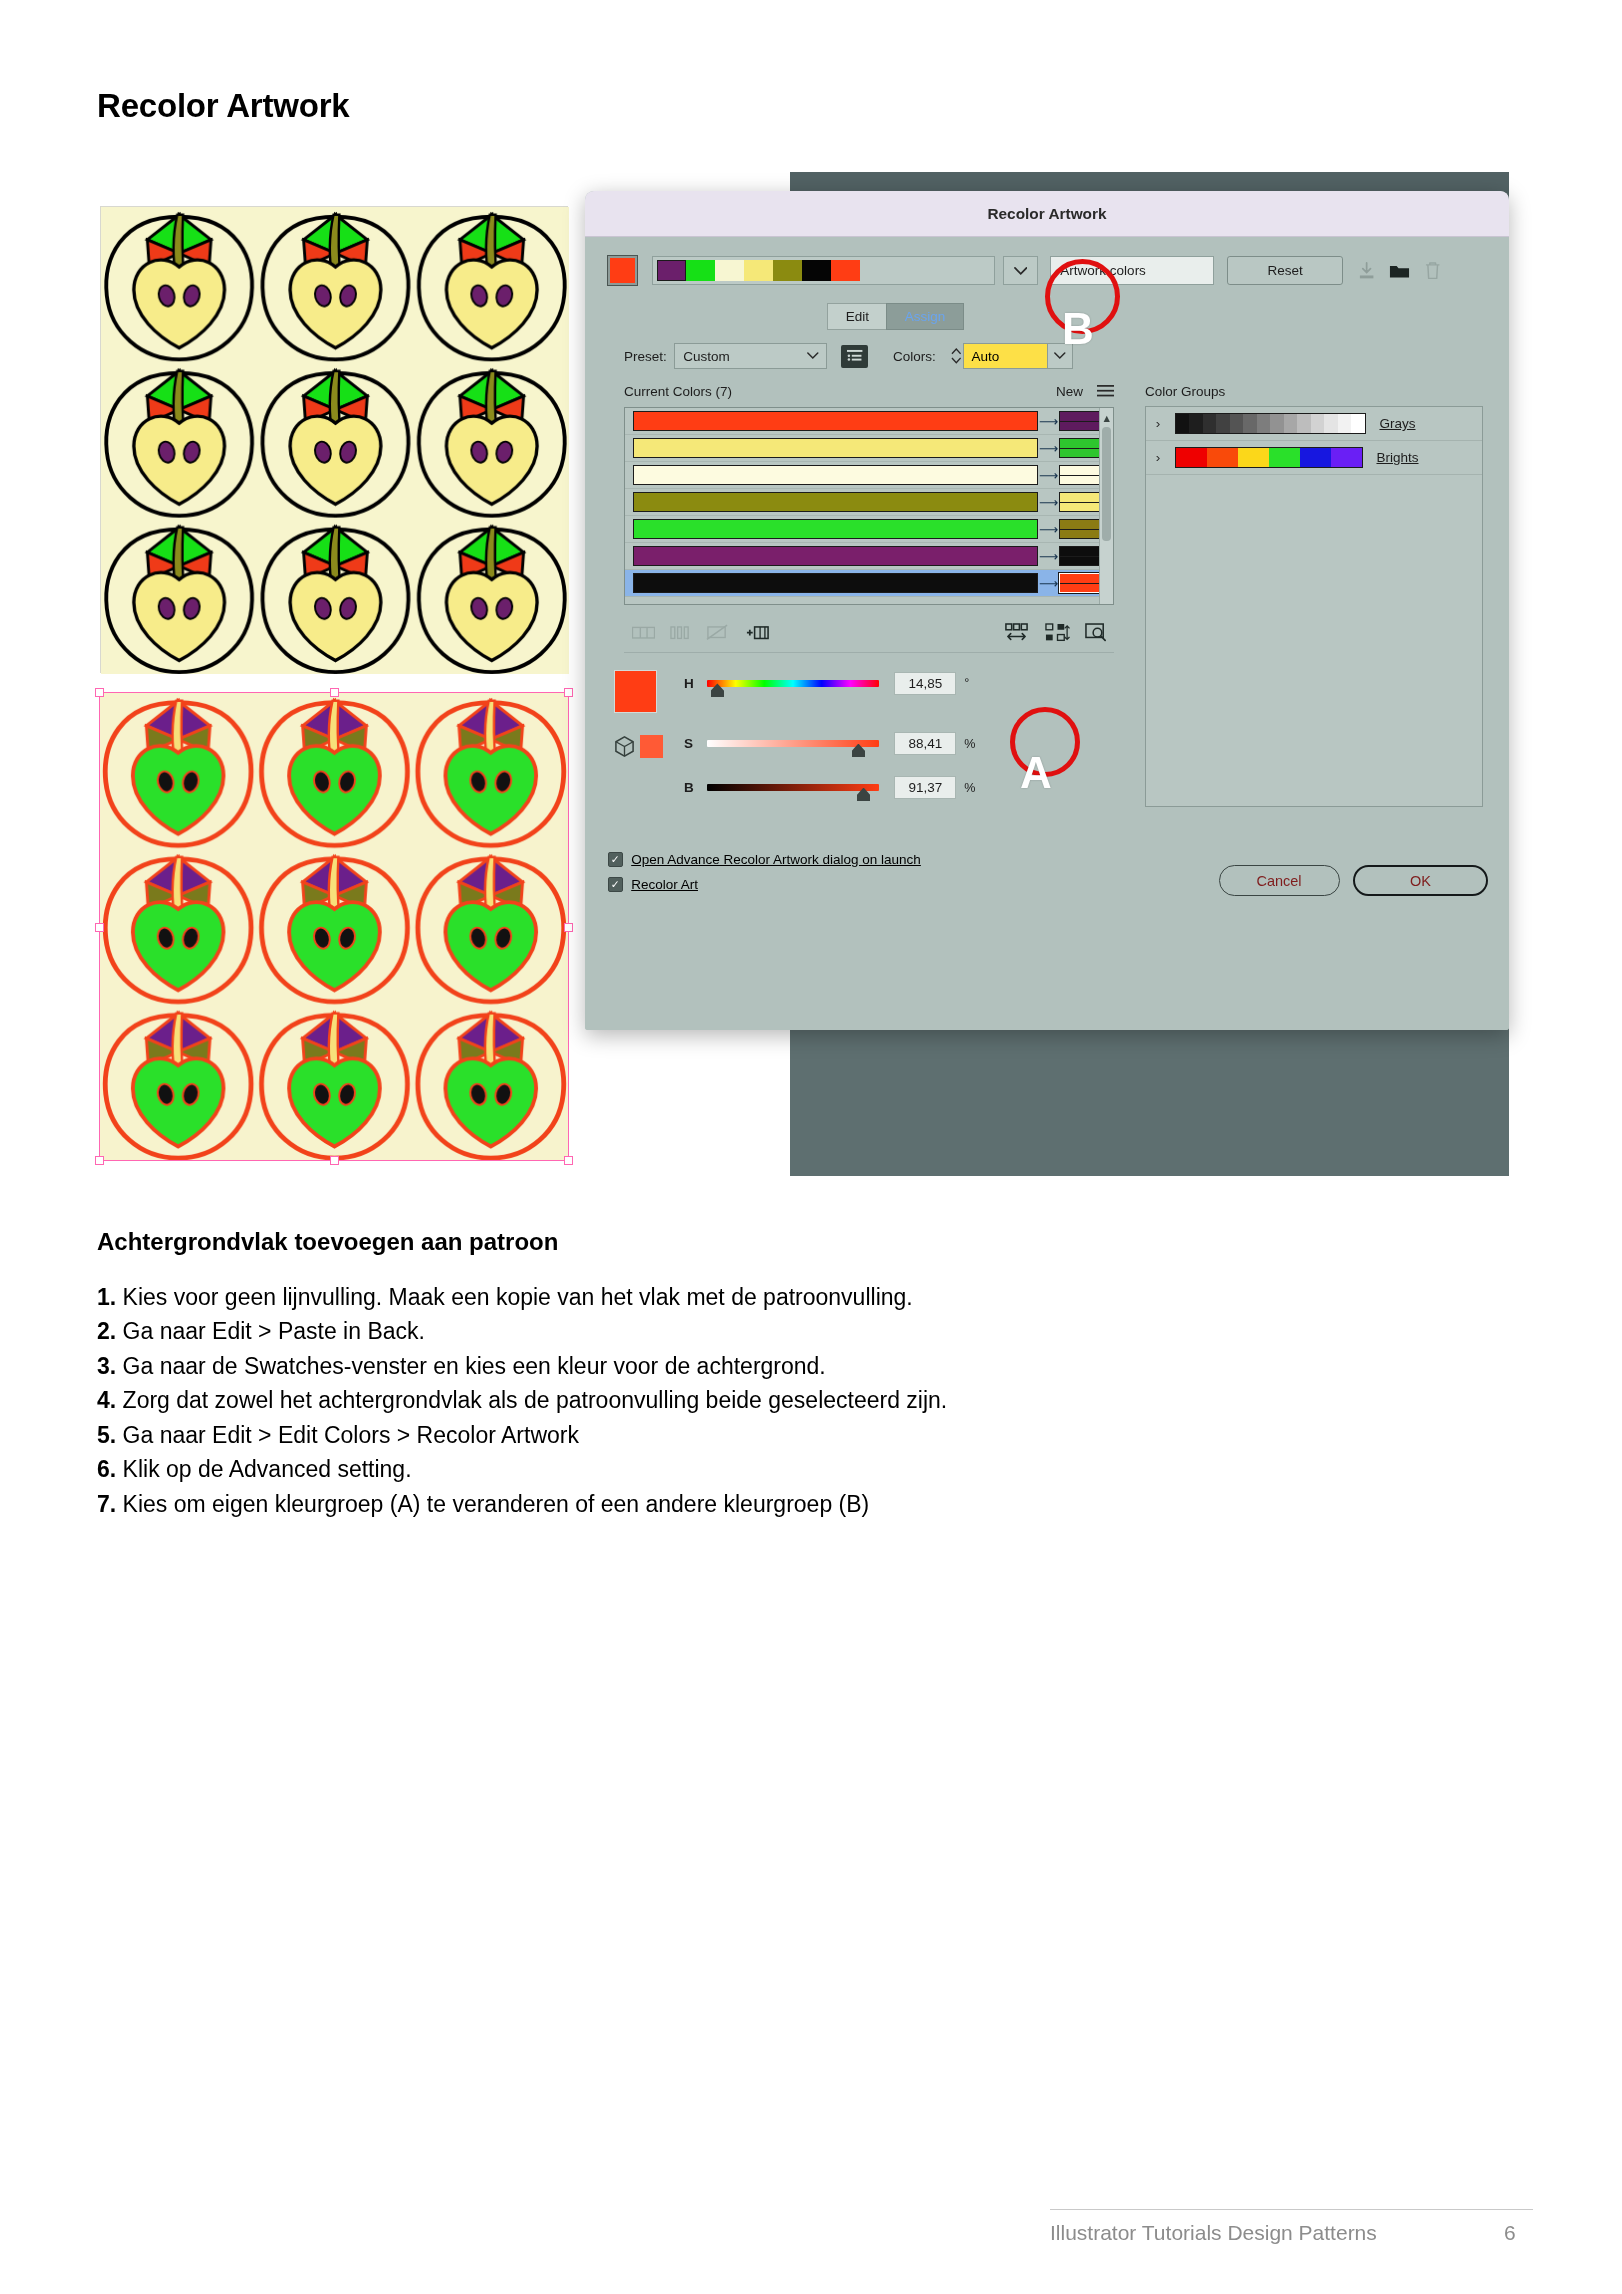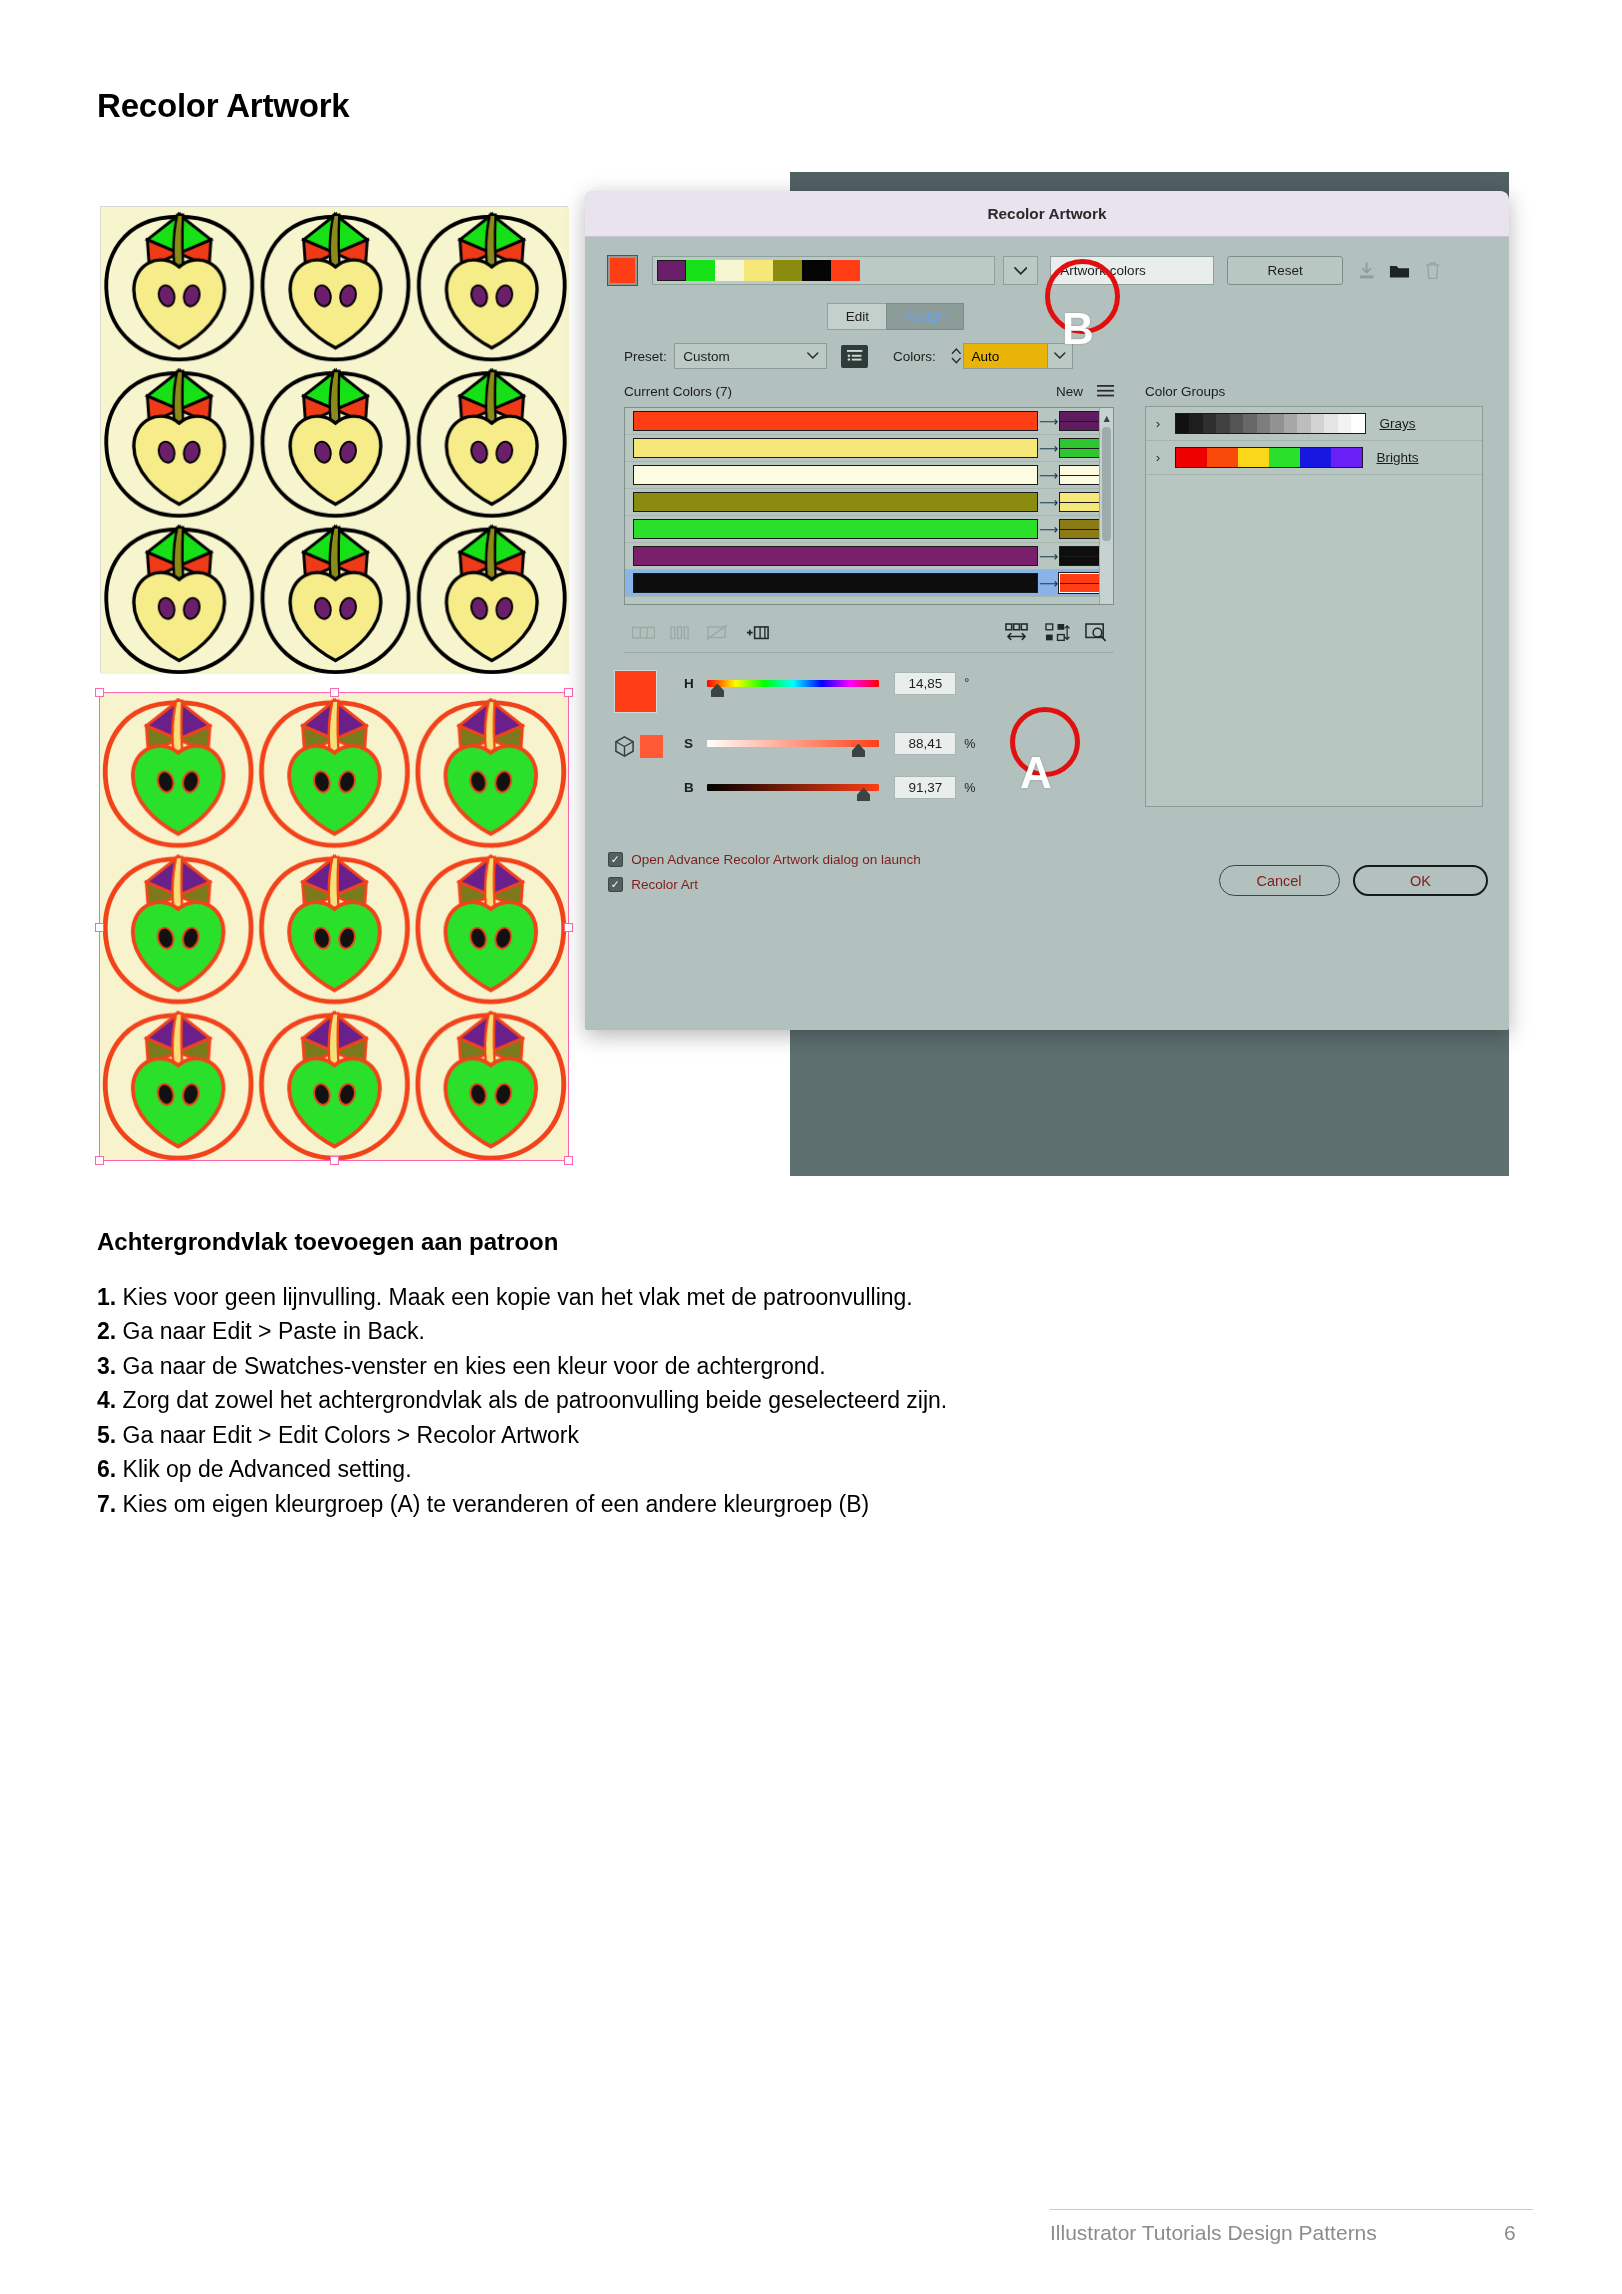--- a/index.html
+++ b/index.html
@@ -102,21 +102,21 @@
   .lbl { font-size:13.5px; color:#1d1d1d; }
   .select-box {
     margin-left:7.7px; height:26px; background:#bccac6; border:1px solid #8b9b97;
     display:flex; align-items:center; padding:0 7.7px; font-size:13.5px; color:#1d1d1d;
     justify-content:space-between;
   }
   .icon-listbtn { margin-left:13.5px; width:27px; height:23px; background:#2f3b38; border-radius:1.9px;
                   display:flex; align-items:center; justify-content:center; }
   .stepper { margin-left:13.5px; width:13.5px; height:26px; display:flex; flex-direction:column;
              align-items:center; justify-content:center; gap:2.9px; }
-  .colors-field { height:26px; width:85px; background:#eab308; border:1px solid #8b9b97;
+  .colors-field { height:26px; width:85px; background:#fde047; border:1px solid #8b9b97;
                   display:flex; align-items:center; padding-left:7.7px; font-size:13.5px; }
   .colors-caret { height:26px; width:25px; background:#bccac6; border:1px solid #8b9b97; border-left:none;
                   display:flex; align-items:center; justify-content:center; font-size:12.6px; }
 
   
   .cc-header { position:absolute; left:39px; top:147px; width:490px; display:flex;
                align-items:center; justify-content:space-between; }
   .cc-title { font-size:13.5px; color:#1d1d1d; }
   .cc-right { display:flex; align-items:center; gap:13.5px; }
   .cc-new { font-size:13.5px; color:#1d1d1d; }
@@ -170,21 +170,21 @@
   .cg-row .chev { width:19.3px; font-size:13.5px; color:#2a2a2a; }
   .cg-row .strip { display:flex; height:21px; border:1px solid #1b1b1b; }
   .cg-row .strip .c { width:13.5px; height:100%; }
   .cg-row .name { margin-left:13.5px; font-size:13.5px; color:#1d1d1d;text-decoration:underline; }
 
   
   .chk-wrap { position:absolute; left:23px; top:610px; }
   .chk { display:flex; align-items:center; height:25px; }
   .chkbox { width:14.5px; height:14.5px; background:#51605d; border:1px solid #3c4846; border-radius:1.9px;
             display:flex; align-items:center; justify-content:center; color:#fff; font-size:10.6px; line-height:1; }
-  .chk-label { margin-left:8.7px; font-size:13.5px; color:#7f1d1d; }
+  .chk-label { margin-left:8.7px; font-size:13.5px; color:#000000;text-decoration:underline; }
 
   
   .dlg-buttons { position:absolute; right:21px; top:628px; display:flex; align-items:center; gap:13.5px; }
   .pbtn { height:31px; width:121px; border-radius:15.4px; display:flex; align-items:center;
           justify-content:center; font-size:14.5px; color:#7f1d1d; background:#b2c1bd; }
   .pbtn.cancel { border:1.4px solid #3a4543; }
   .pbtn.ok { border:2.9px solid #14191a; width:135px; }
 
   
   .annot-circle { position:absolute; border:5.8px solid #e01010; border-radius:50%; }

